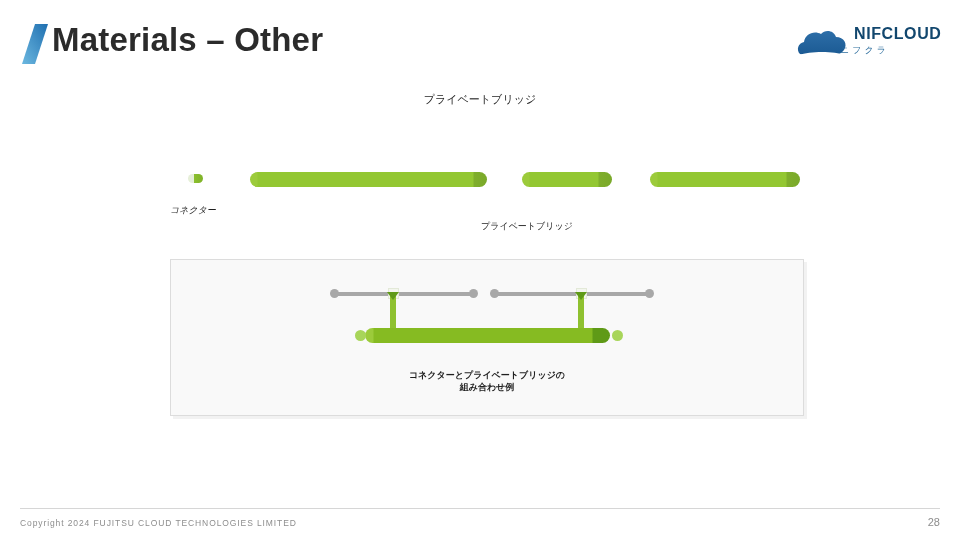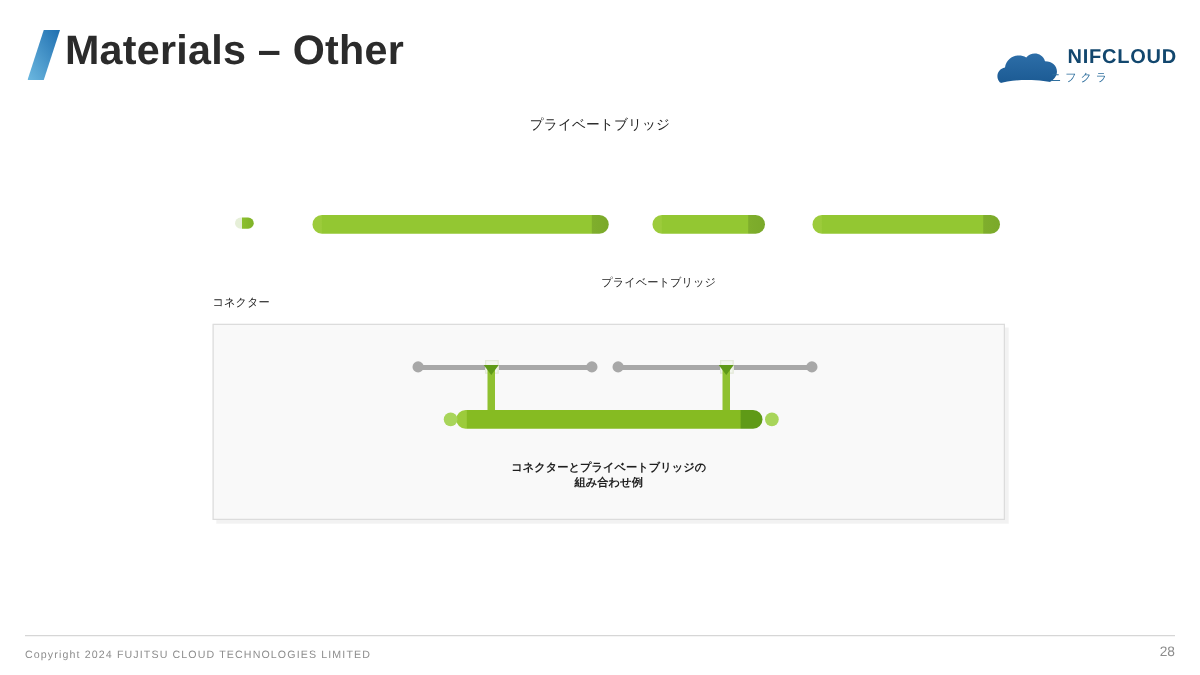--- a/index.html
+++ b/index.html
@@ -33,21 +33,21 @@
     font-weight: 700;
     color: #2b2b2b;
     letter-spacing: 0.2px;
     white-space: nowrap;
   }
 
   
   .logo {
     position: absolute;
     right: 16px; top: 22px;
-    width: 140px; height: 42px; margin-top: 12px;
+    width: 140px; height: 42px;
   }
   .logo-cloud {
     position: absolute;
     left: 0; top: 6px;
     width: 52px; height: 30px;
   }
   .logo-text {
     position: absolute;
     left: 58px; top: 4px;
     font-size: 16px;
@@ -74,22 +74,23 @@
     white-space: nowrap;
   }
 
   .label-top {
     left: 0; top: 92px;
     width: 960px;
     text-align: center;
     font-size: 11px;
   }
   .label-connector {
-    left: 170px; top: 236px;
+    left: 170px; top: 204px;
     font-size: 9px;
+    font-style: italic;
   }
   .label-bridge {
     left: 481px; top: 220px;
     font-size: 9px;
   }
 
   
   .connector-sample {
     position: absolute;
     left: 188px; top: 174px;

